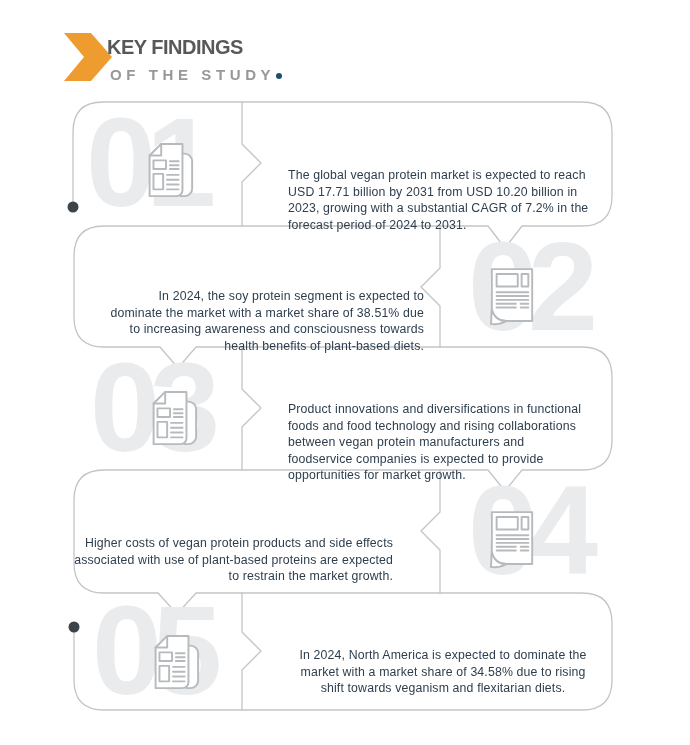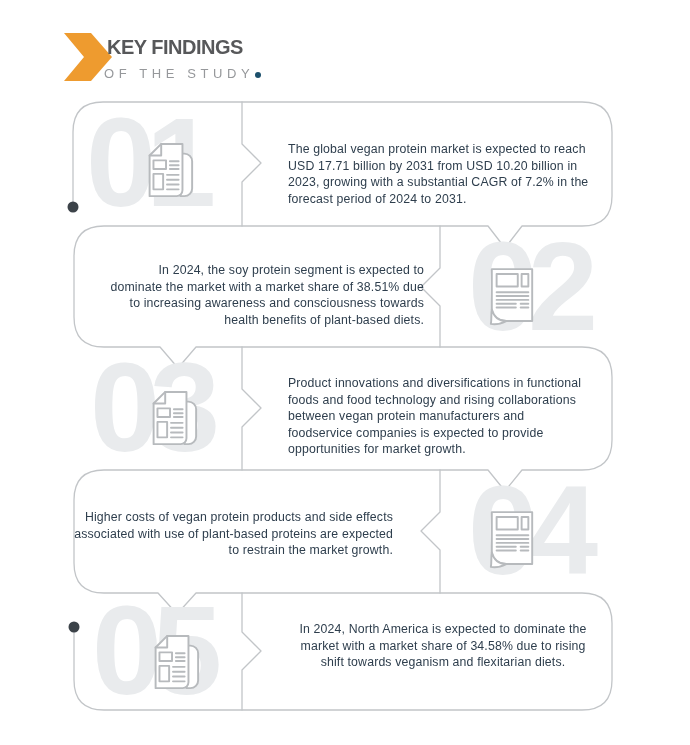--- a/index.html
+++ b/index.html
@@ -4,38 +4,38 @@
 <style>
   html,body{margin:0;padding:0;background:#ffffff;}
   .page{
     position:relative;width:690px;height:745px;background:#ffffff;overflow:hidden;
     font-family:"Liberation Sans","DejaVu Sans",sans-serif;
   }
   .bg{position:absolute;left:0;top:0;width:690px;height:745px;}
   
   .logo-arrow{position:absolute;left:64px;top:33px;}
   .title{position:absolute;left:107px;top:36px;font-size:20px;font-weight:700;color:#57585A;letter-spacing:-0.5px;white-space:nowrap;}
-  .subtitle{position:absolute;left:104px;top:66px;font-size:13px;font-weight:400;letter-spacing:4.6px;color:#96989B;white-space:nowrap;}
+  .subtitle{position:absolute;left:110px;top:66px;font-size:15px;font-weight:700;letter-spacing:4.6px;color:#96989B;white-space:nowrap;}
   .ldot{display:inline-block;width:6px;height:6px;border-radius:50%;background:#1C506C;margin-left:1px;vertical-align:middle;}
   
   .bnum{position:absolute;font-size:126px;line-height:104px;font-weight:700;color:#E9EBED;letter-spacing:-10px;}
   .n1{left:86px;top:111px}
   .n2{left:468px;top:235px}
   .n3{left:90px;top:356px}
   .n4{left:468px;top:479px}
   .n5{left:92px;top:599px}
   
   .icon{position:absolute;}
   .i1{left:138px;top:138px}
   .i2{left:487px;top:266px}
   .i3{left:142px;top:386px}
   .i4{left:487px;top:509px}
   .i5{left:144px;top:630px}
   
-  .btxt{position:absolute;font-size:12.3px;line-height:16.6px;color:#2E3E4D;letter-spacing:0.15px;}
+  .btxt{position:absolute;font-size:12.3px;line-height:16.6px;color:#2E3E4D;letter-spacing:0.15px;margin-top:26px;}
   .t1{left:288px;top:141px;width:305px;text-align:left}
   .t2{left:104px;top:262px;width:320px;text-align:right}
   .t3{left:288px;top:375px;width:300px;text-align:left}
   .t4{left:71px;top:509px;width:322px;text-align:right}
   .t5{left:288px;top:621px;width:310px;text-align:center}
 </style>
 </head>
 <body>
 
 <div class="page">

